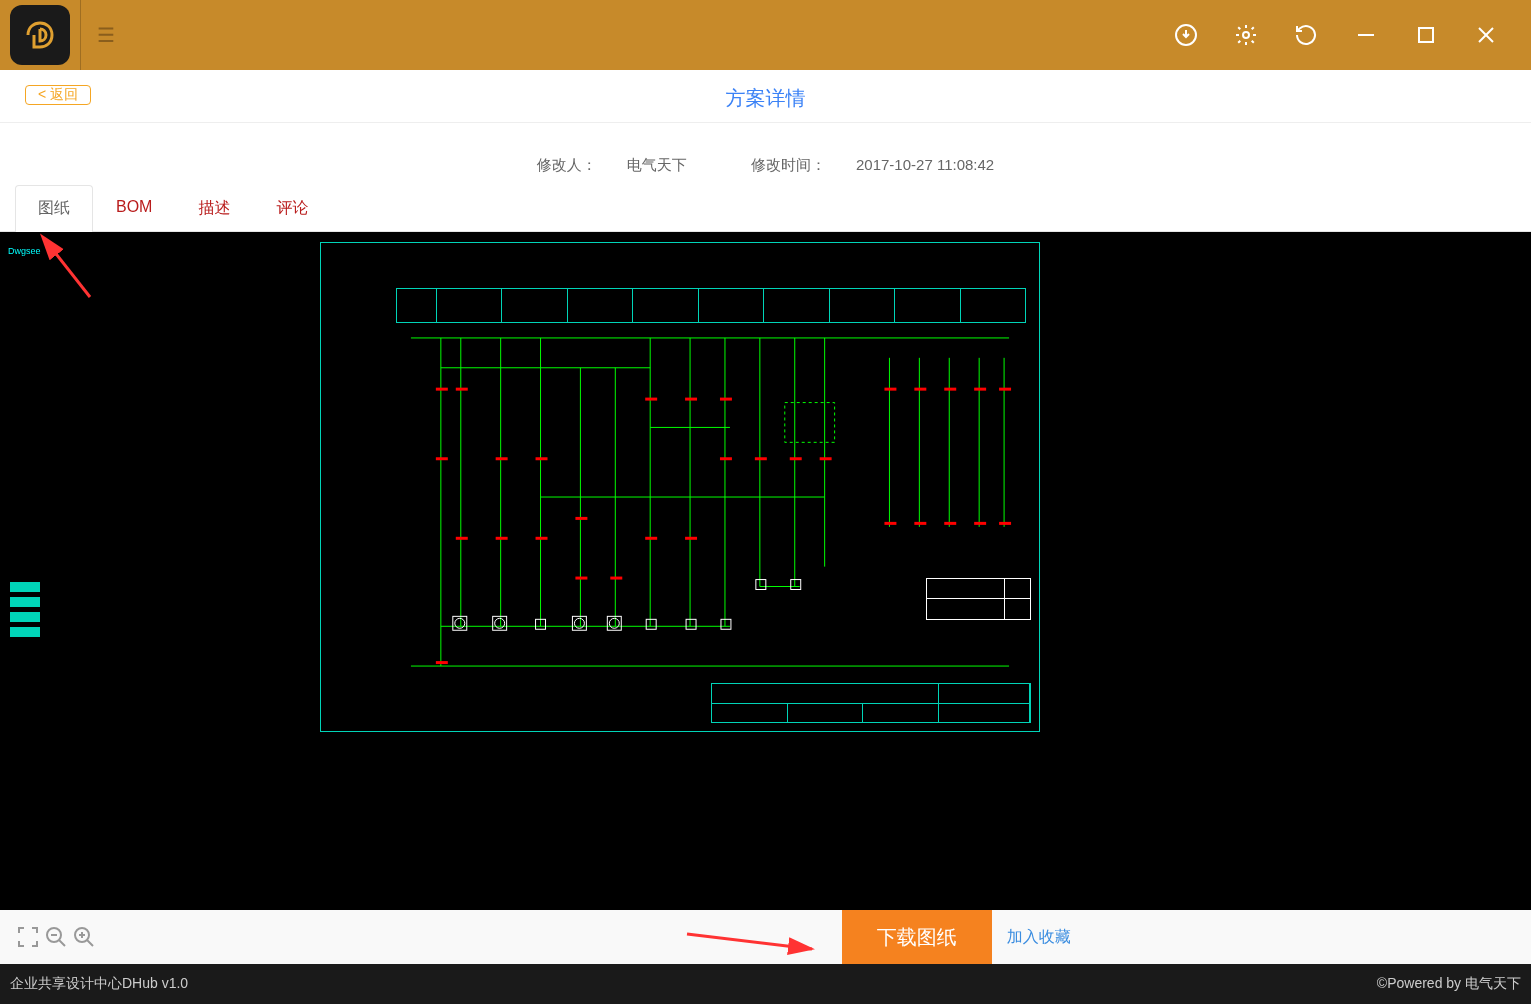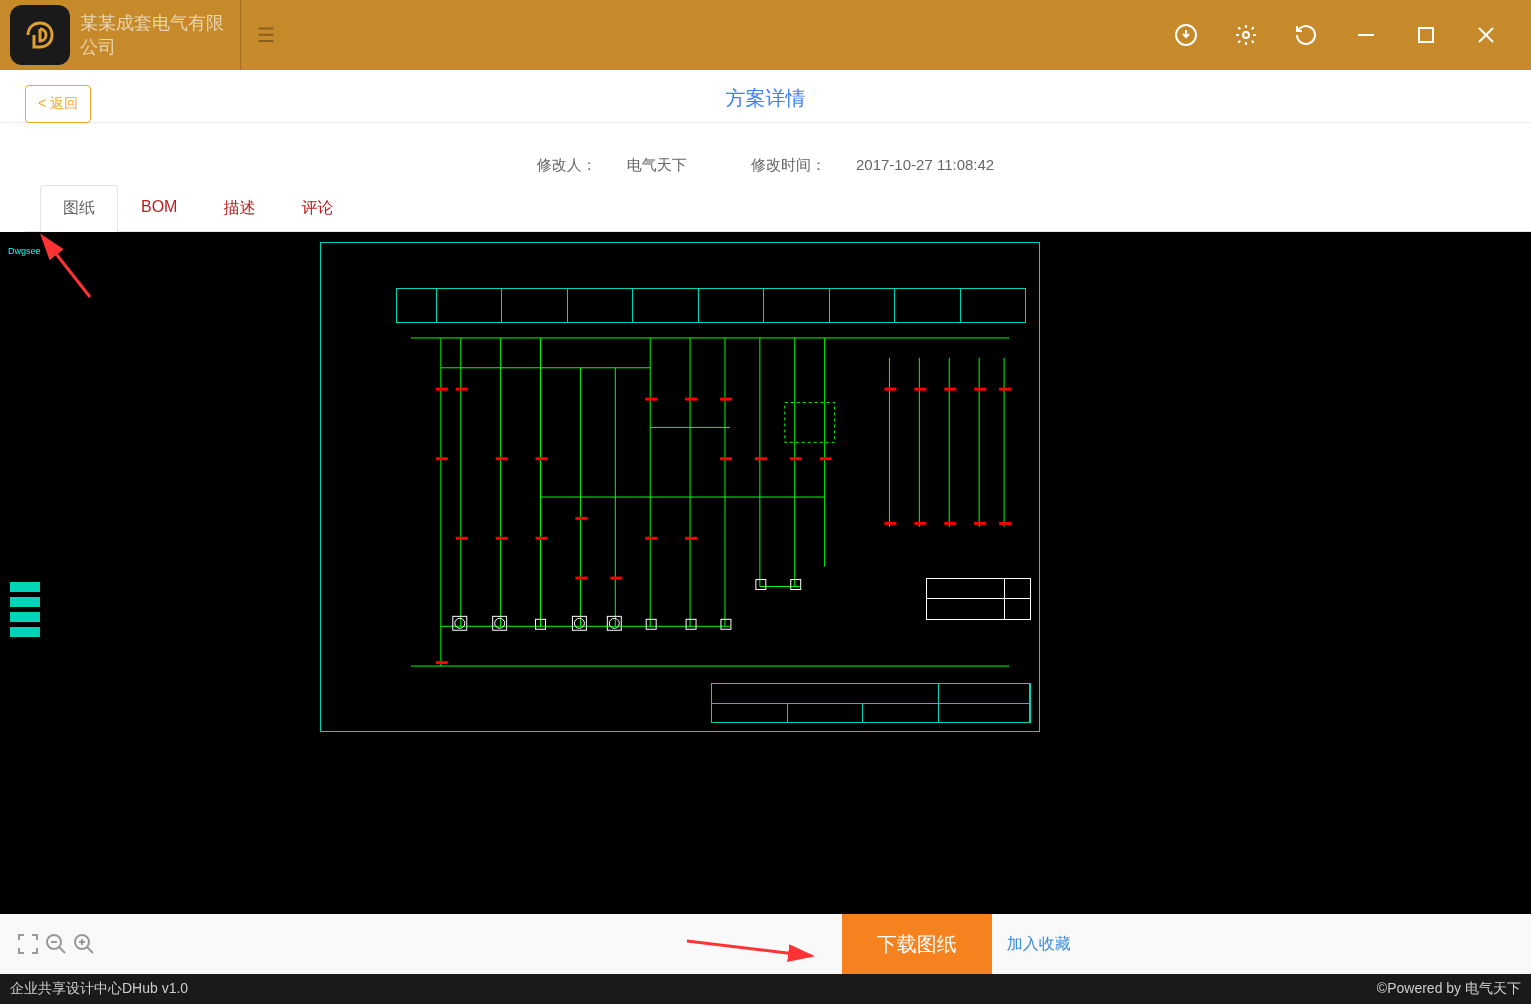--- a/index.html
+++ b/index.html
@@ -10,29 +10,29 @@
     .titlebar-logo svg { width: 40px; height: 40px; }
     .titlebar-company { width: 160px; font-size: 18px; line-height: 24px; color: #e8d4b0; padding-right: 10px; }
     .titlebar-divider { height: 70px; width: 1px; background: rgba(0,0,0,0.2); }
     .titlebar-hamburger { width: 50px; text-align: center; font-size: 20px; color: #8a5e1c; cursor: pointer; }
     .titlebar-spacer { flex: 1; }
     .titlebar-controls { display: flex; gap: 30px; padding-right: 30px; align-items: center; }
     .titlebar-icon { width: 30px; height: 30px; cursor: pointer; display: flex; align-items: center; justify-content: center; color: #fff; }
     .titlebar-icon svg { width: 24px; height: 24px; stroke: #fff; fill: none; stroke-width: 2; }
 
     .content-header { padding: 15px 20px 10px; border-bottom: 1px solid #eee; position: relative; }
-    .back-btn { border: 1px solid #f5a623; color: #f5a623; background: #fff; padding: 9px 12px; font-size: 14px; border-radius: 4px; cursor: pointer; position: absolute; left: 25px; top: 15px; }
+    .back-btn { border: 1px solid #f5a623; color: #f5a623; background: #fff; padding: 0 12px; font-size: 14px; border-radius: 4px; cursor: pointer; position: absolute; left: 25px; top: 15px; }
     .page-title { text-align: center; font-size: 20px; color: #3b82f6; font-weight: normal; }
 
     .detail-header { text-align: center; padding: 18px 0 10px; }
     .detail-title { font-size: 22px; color: #333; font-weight: normal; }
     .detail-meta { font-size: 15px; color: #666; margin-top: 15px; }
     .detail-meta span { margin: 16px 15px; }
 
-    .tabs { display: flex; padding: 0 15px; border-bottom: 1px solid #e5e5e5; margin-left: 25px; }
+    .tabs { display: flex; padding: 0 15px; border-bottom: 1px solid #e5e5e5; }
     .tab { padding: 12px 22px; font-size: 16px; color: #b91c1c; cursor: pointer; border: 1px solid transparent; border-bottom: none; }
     .tab.active { color: #666; border-color: #e5e5e5; background: #fff; border-radius: 4px 4px 0 0; margin-bottom: -1px; }
 
     .drawing-viewport { flex: 1; background: #000; position: relative; overflow: hidden; }
     
     .drawing { position: absolute; left: 320px; top: 10px; width: 720px; height: 490px; border: 1px solid #00d4b8; }
     .drawing-header { position: absolute; top: 45px; left: 75px; width: 630px; height: 35px; border: 1px solid #00d4b8; display: flex; }
     .drawing-header > div { border-right: 1px solid #00d4b8; flex: 1; }
     .drawing-header > div:first-child { flex: 0.6; }
     .drawing-header > div:last-child { border-right: none; }
@@ -57,40 +57,39 @@
     .arrow-annotation { position: absolute; pointer-events: none; }
     .arrow-annotation svg { overflow: visible; }
 
     .sidebar-top { position: absolute; left: 8px; top: 14px; color: #0ff; font-size: 9px; }
     .sidebar-marks { position: absolute; left: 10px; top: 350px; display: flex; flex-direction: column; gap: 5px; }
     .sidebar-marks div { width: 30px; height: 10px; background: #00d4b8; }
 
     .circuit { position: absolute; inset: 85px 10px 55px 70px; }
     .circuit svg { width: 100%; height: 100%; }
 
-    .toolbar { height: 60px; background: #f9f9f9; display: flex; align-items: center; padding: 0 14px; }
+    .toolbar { height: 54px; background: #f9f9f9; display: flex; align-items: center; padding: 0 14px; }
     .tool-btn { width: 28px; height: 28px; cursor: pointer; display: flex; align-items: center; justify-content: center; color: #999; }
     .tool-btn svg { width: 24px; height: 24px; stroke: #999; fill: none; stroke-width: 2; }
     .toolbar-spacer { flex: 1; }
     .download-btn { background: #f5821f; color: #fff; border: none; padding: 20px 35px; font-size: 20px; cursor: pointer; height: 70px; }
     .favorite-link { color: #3b8de0; font-size: 16px; cursor: pointer; margin-left: 15px; }
 
-    .statusbar { height: 30px; background: #1a1a1a; color: #ccc; display: flex; align-items: center; padding: 0 10px; font-size: 14px; }
+    .statusbar { height: 40px; background: #1a1a1a; color: #ccc; display: flex; align-items: center; padding: 0 10px; font-size: 14px; }
     .statusbar-spacer { flex: 1; }
   </style>
 </head>
 <body>
 
 <div class="titlebar">
   <div class="titlebar-logo">
     <svg viewBox="0 0 40 40">
         <path d="M8 20 C8 12 14 8 20 8 C26 8 32 12 32 20 C32 28 26 32 20 32 L14 32 L14 20 M20 14 C23 14 26 16 26 20 C26 24 23 26 20 26 L20 14" fill="none" stroke="#e0a030" stroke-width="3"></path>
       </svg>
   </div>
-  <div class="titlebar-company">某某成套电气有限公司</div>
   <div class="titlebar-divider"></div>
   <div class="titlebar-hamburger">☰</div>
   <div class="titlebar-spacer"></div>
   <div class="titlebar-controls">
     <div class="titlebar-icon">
         <svg viewBox="0 0 24 24">
           <circle cx="12" cy="12" r="10"></circle>
           <path d="M12 7v7m-3-3l3 3 3-3"></path>
         </svg>
       </div>

